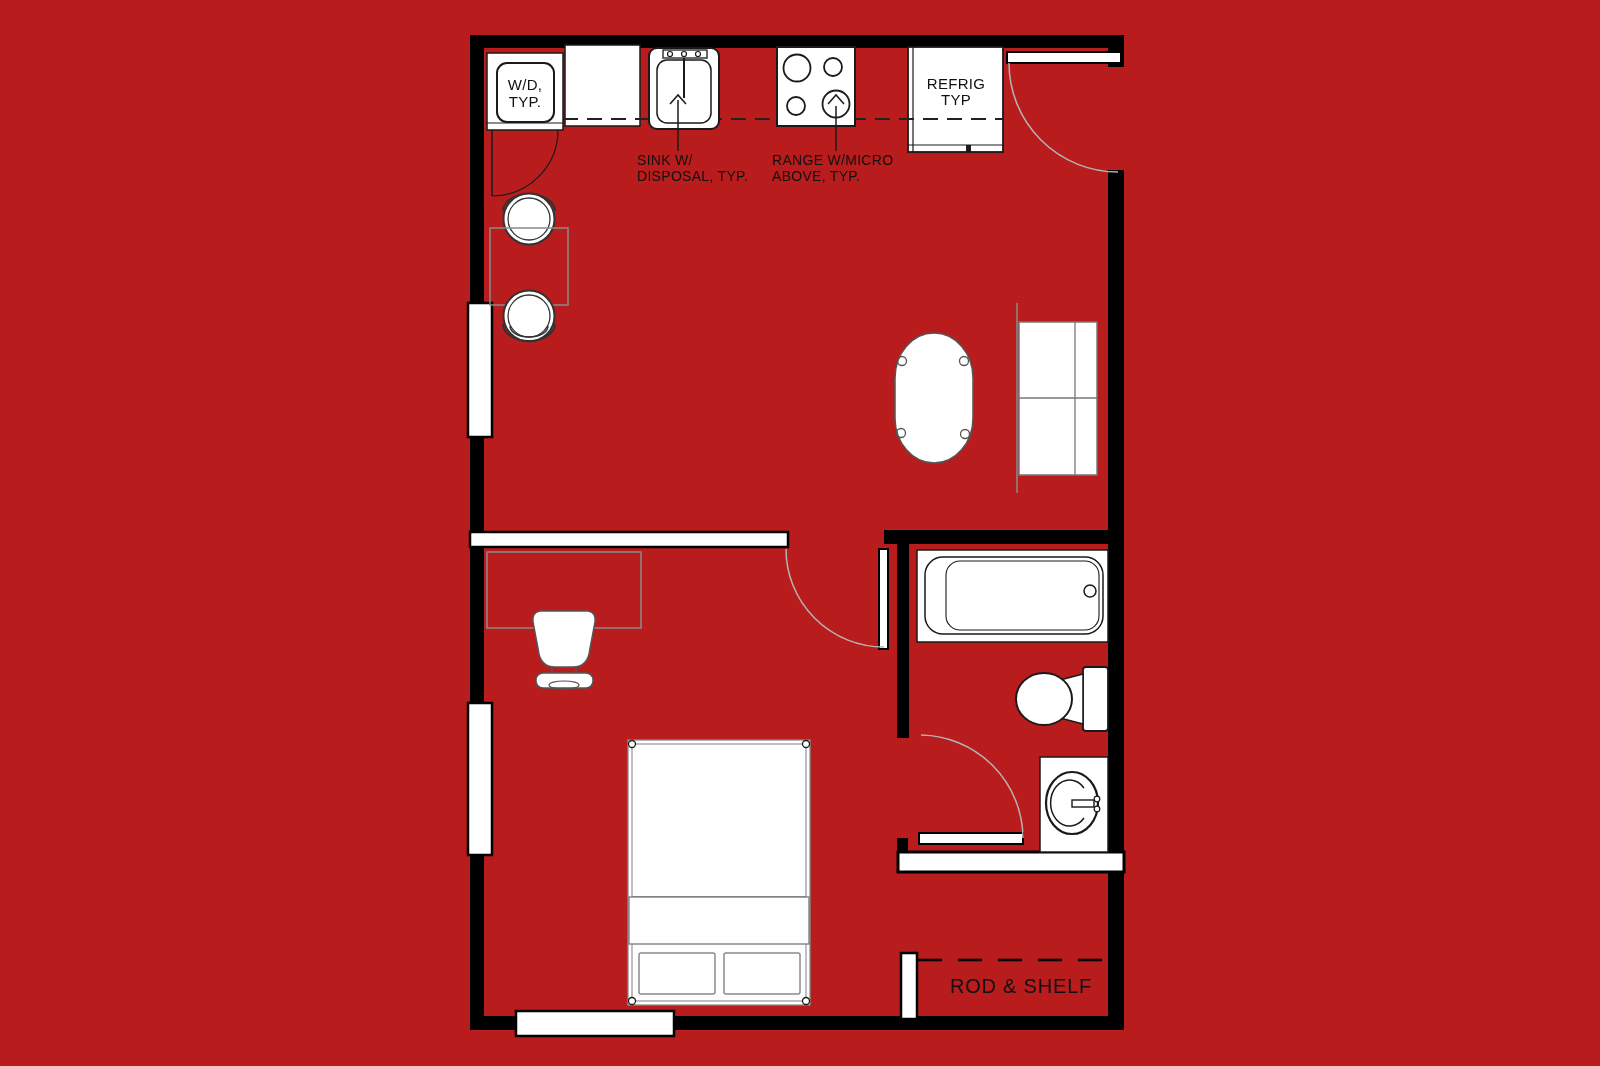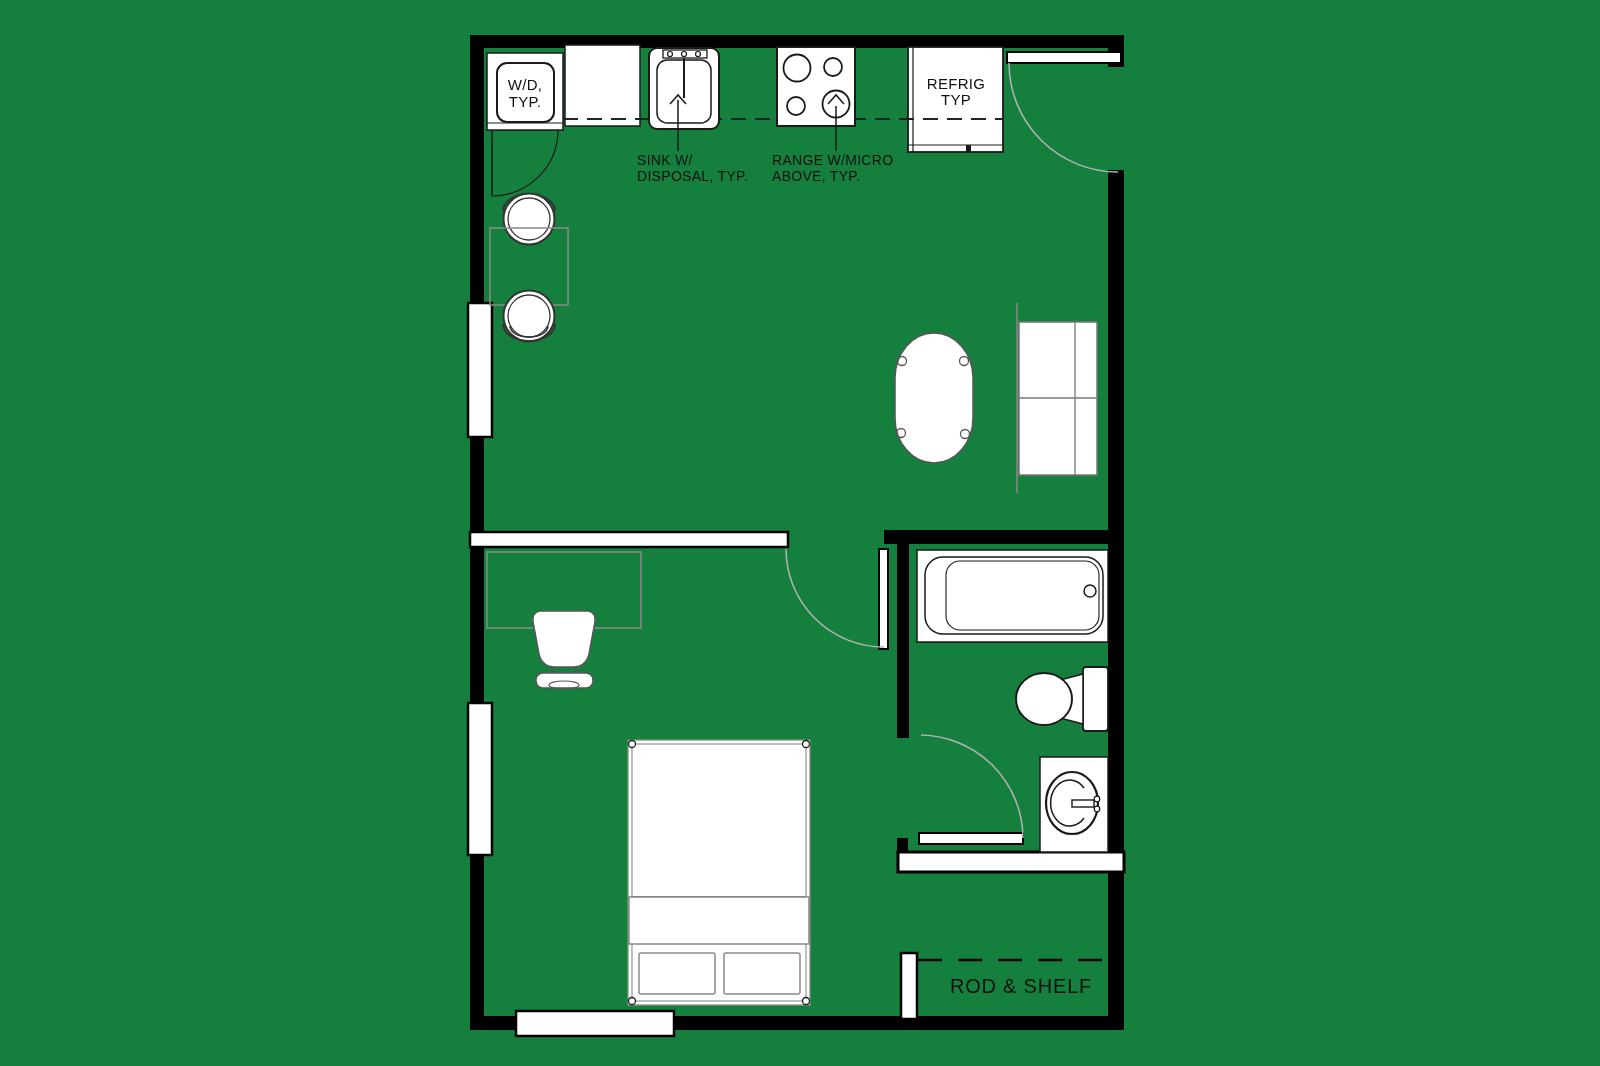--- a/index.html
+++ b/index.html
@@ -1,16 +1,16 @@
 <!DOCTYPE html>
 <html><head>
 <meta charset="utf-8">
 <style>
   html,body{margin:0;padding:0;background:#ffffff;}
-  .canvas{position:relative;width:1600px;height:1066px;background:#15803d;overflow:hidden;
+  .canvas{position:relative;width:1600px;height:1066px;background:#b91c1c;overflow:hidden;
           font-family:"Liberation Sans", sans-serif;}
   svg{display:block;}
   text{fill:#111;font-family:"Liberation Sans", sans-serif;}
   .lbl-sm{font-size:14px;letter-spacing:.3px;}
   .lbl-md{font-size:15px;letter-spacing:.3px;}
   .lbl-lg{font-size:20px;letter-spacing:.8px;}
 </style>
 </head>
 <body>
 

